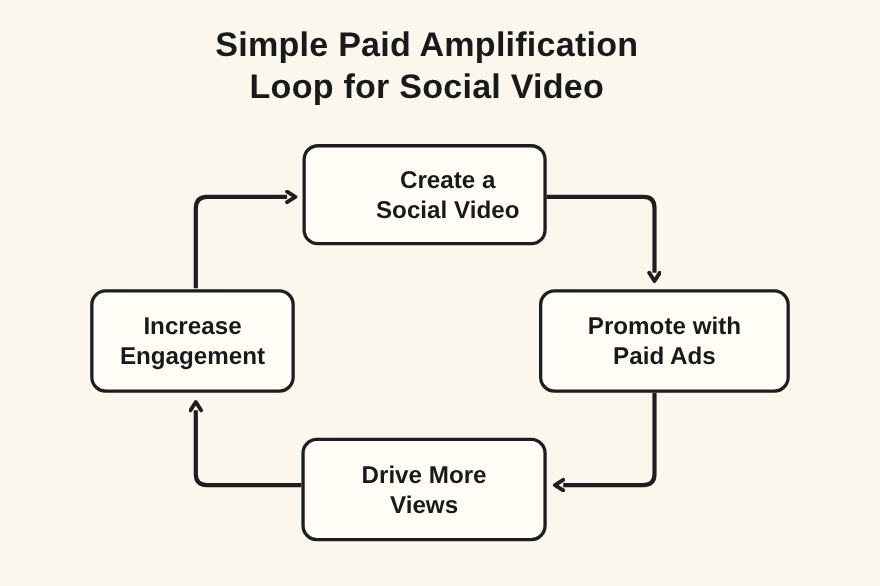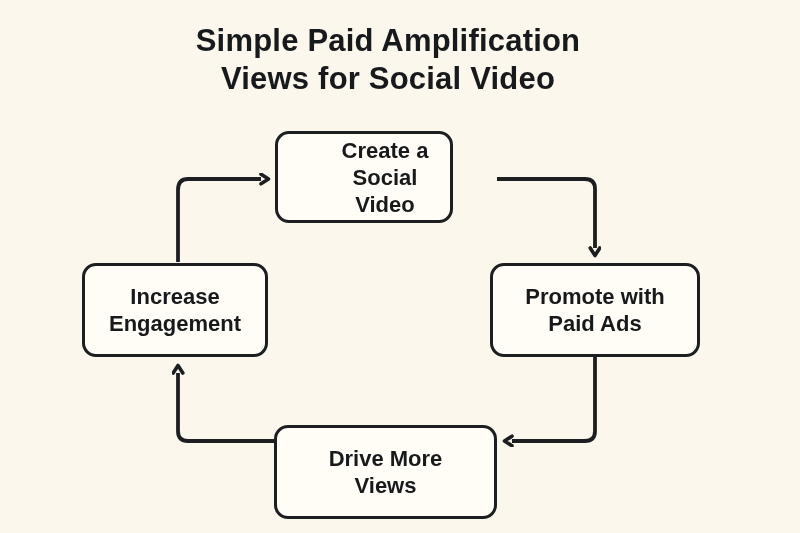--- a/index.html
+++ b/index.html
@@ -54,32 +54,32 @@
     background: var(--node-fill);
     border: 3px solid var(--stroke);
     border-radius: 14px;
     color: var(--text);
     font-size: 22px;
     line-height: 27px;
     font-weight: 700;
     text-align: center;
     white-space: pre-line;
   }
-  #node-create   { left: 275px; top: 131px; width: 178px; height: 92px; padding-left: 42px; }
-  #node-promote  { left: 490px; top: 263px; width: 210px; height: 94px; }
-  #node-drive    { left: 274px; top: 398px; width: 223px; height: 94px; margin-top: 27px; }
+  #node-create   { left: 275px; top: 131px; width: 222px; height: 92px; padding-left: 42px; }
+  #node-promote  { left: 490px; top: 263px; width: 228px; height: 94px; }
+  #node-drive    { left: 274px; top: 398px; width: 223px; height: 94px; }
   #node-increase { left:  82px; top: 263px; width: 186px; height: 94px; }
 </style>
 </head>
 <body>
 
 <div class="stage">
 
   <h1 class="title">Simple Paid Amplification
-Views for Social Video</h1>
+Loop for Social Video</h1>
 
   <svg class="arrow-layer" width="800" height="533" viewBox="0 0 800 533" xmlns="http://www.w3.org/2000/svg">
     <defs>
       <marker id="ah" markerUnits="userSpaceOnUse" markerWidth="20" markerHeight="20" refX="2" refY="6" orient="auto">
         <path d="M2 1.2 L9.5 6 L2 10.8" fill="none" stroke="#1D1E20" stroke-width="3.6" stroke-linecap="round" stroke-linejoin="round"></path>
       </marker>
     </defs>
     <path class="edge" d="M178 262 V190 Q178 179 188 179 H261" marker-end="url(#ah)"></path>
     <path class="edge" d="M497 179 H585 Q595 179 595 189 V248" marker-end="url(#ah)"></path>
     <path class="edge" d="M595 357 V431 Q595 441 585 441 H512" marker-end="url(#ah)"></path>

